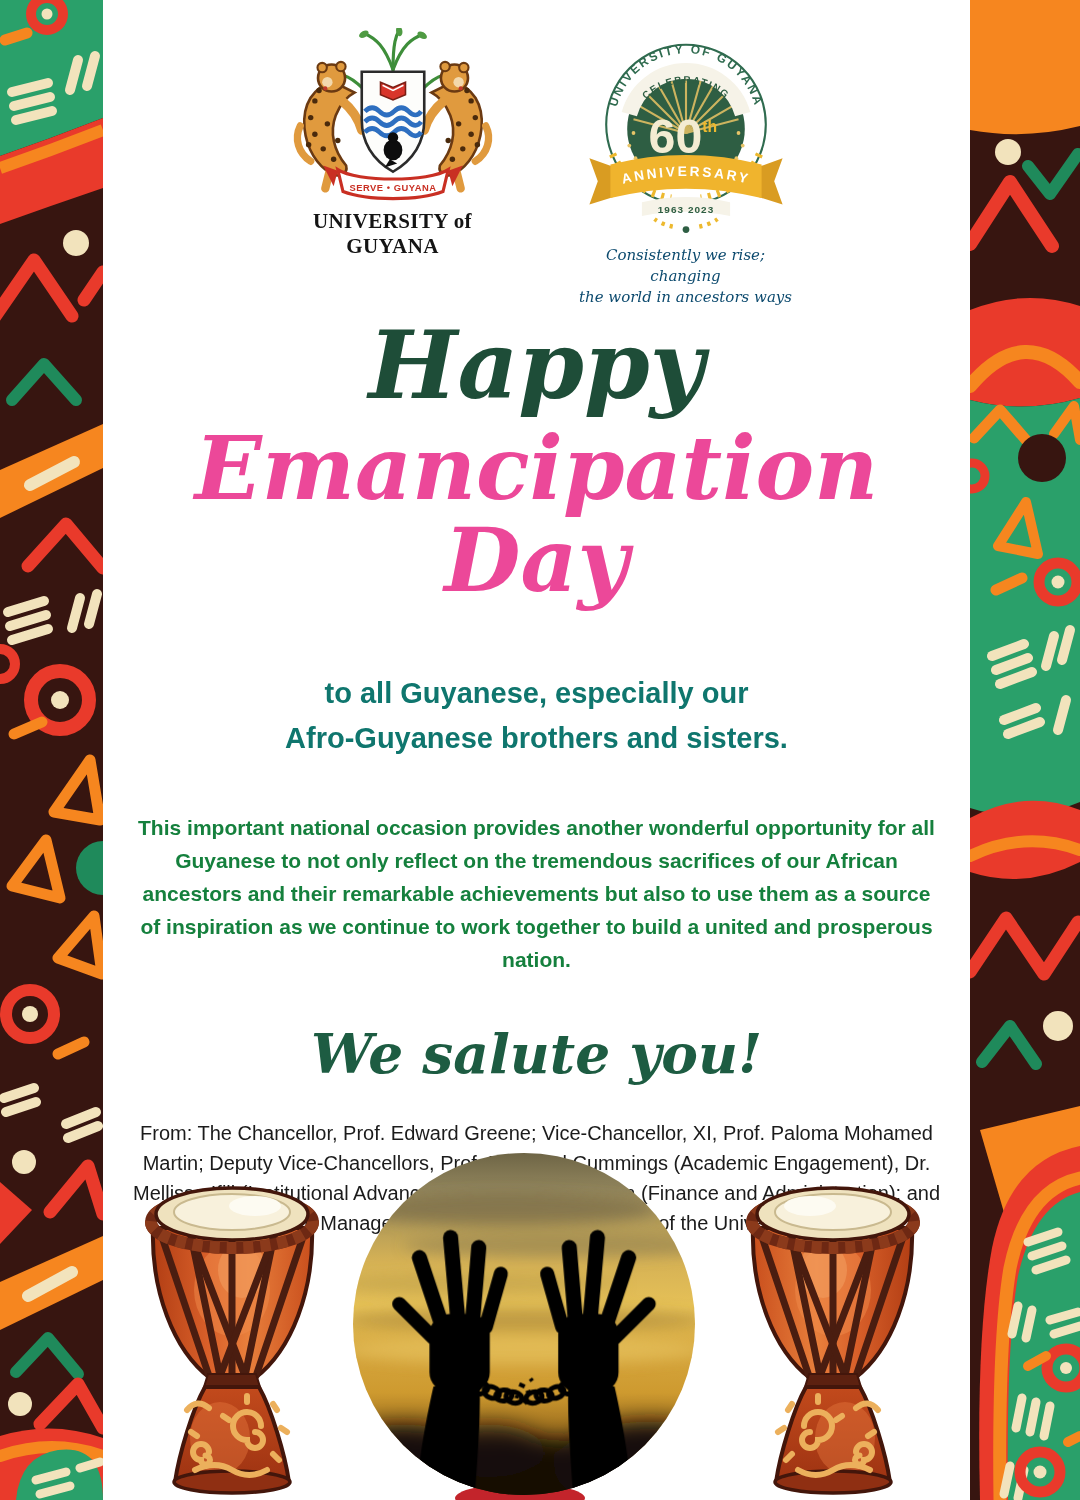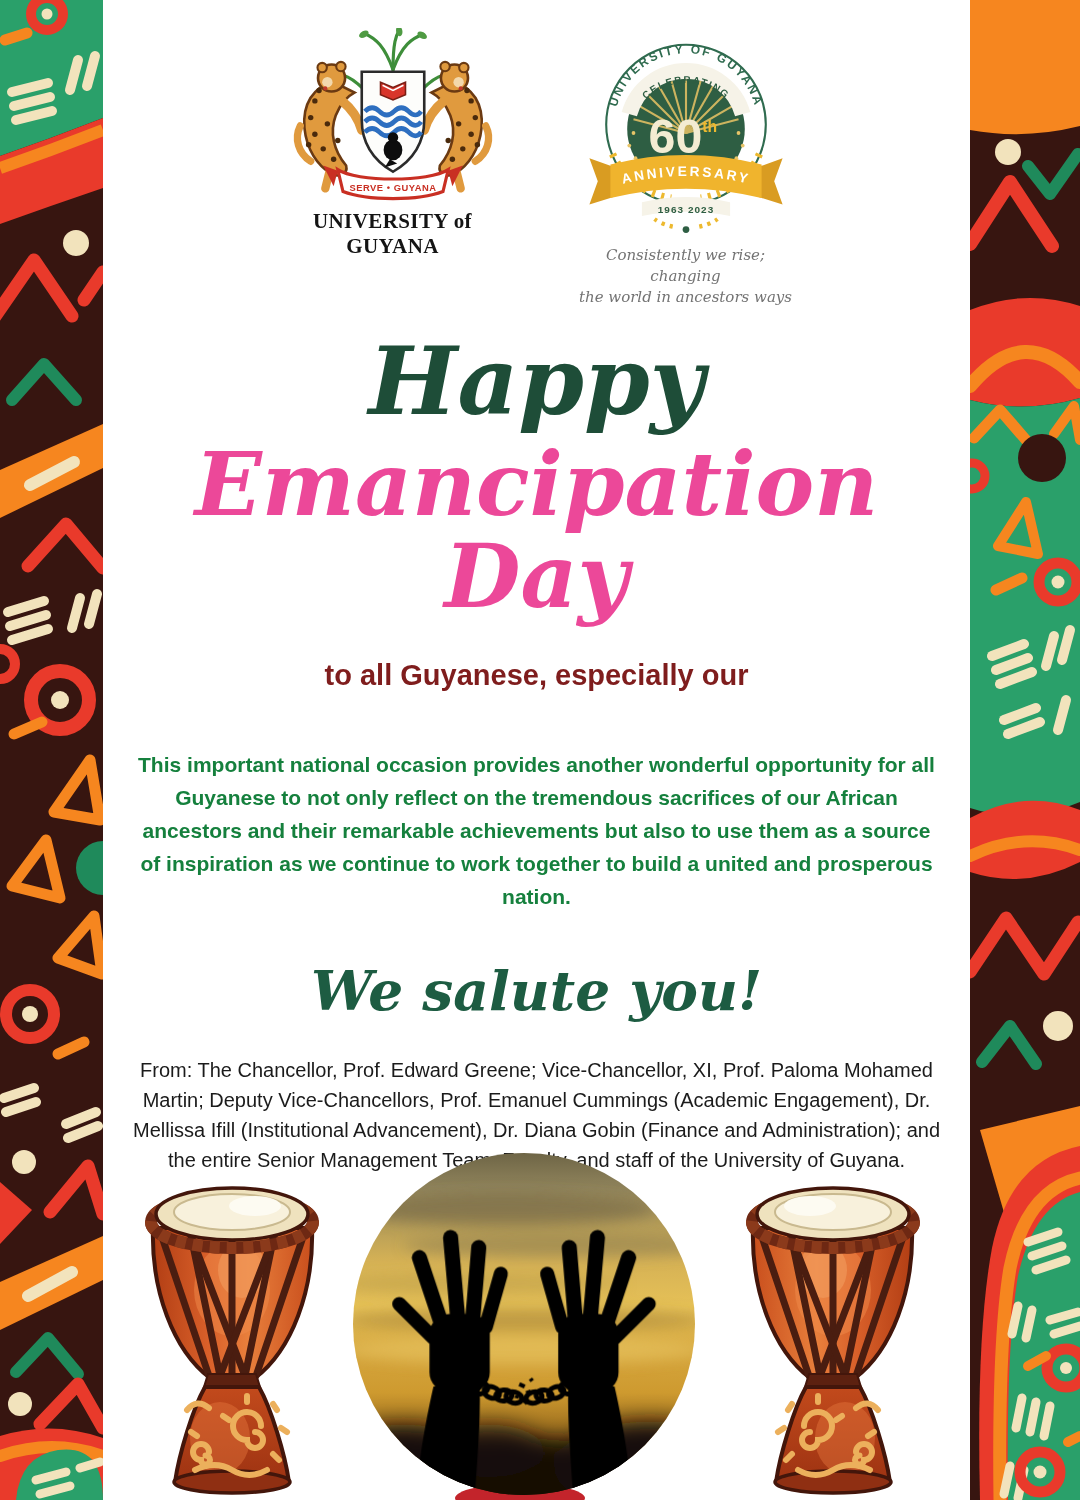--- a/index.html
+++ b/index.html
@@ -8,27 +8,27 @@
   .border-strip{position:absolute;top:0;height:1500px;}
   .border-strip.left{left:0;width:103px;}
   .border-strip.right{left:970px;width:110px;}
   .pattern{width:100%;height:100%;display:block;}
   .content{position:absolute;left:103px;top:0;width:867px;height:1500px;text-align:center;}
   .logos{display:flex;justify-content:center;align-items:flex-start;gap:58px;margin-top:28px;}
   .coat-block{width:240px;}
   .anniv-block{width:230px;}
   .uog-caption{font-family:"Liberation Serif",serif;font-weight:bold;font-size:21px;color:#141414;
                margin-top:2px;letter-spacing:.4px;}
-  .tagline{font-family:"DejaVu Serif",serif;font-style:italic;color:#737373;font-size:15px;
+  .tagline{font-family:"DejaVu Serif",serif;font-style:italic;color:#0c4a6e;font-size:15px;
            line-height:1.4;margin-top:3px;}
   .title-green{font-family:"DejaVu Serif",serif;font-style:italic;font-weight:bold;
-               font-size:94px;color:#1E4D38;line-height:1;margin-top:26px;}
+               font-size:94px;color:#1E4D38;line-height:1;margin-top:10px;}
   .title-yellow{font-family:"DejaVu Serif",serif;font-style:italic;font-weight:bold;
                 font-size:88px;color:#ec4899;line-height:1.05;margin-top:10px;}
-  .subtitle{margin-top:30px;font-size:29px;font-weight:bold;color:#7f1d1d;line-height:1.55;}
+  .subtitle{margin-top:64px;font-size:29px;font-weight:bold;color:#0f766e;line-height:1.55;}
   .bodytext{margin:50px auto 0;font-size:21px;font-weight:bold;color:#15803d;line-height:1.58;width:800px;}
   .salute{font-family:"DejaVu Serif",serif;font-style:italic;font-weight:bold;
           font-size:55px;color:#1D5C42;margin-top:44px;}
   .credits{margin:32px auto 0;font-size:20px;color:#1b1b1b;line-height:1.5;width:815px;}
   .bottom-art{position:absolute;left:0;top:1150px;width:867px;height:350px;}
   .drum{position:absolute;width:195px;height:330px;top:20px;}
   .drum.d-left{left:32px;}
   .drum.d-right{left:632px;transform:scaleX(-1);}
   .photo-underline{position:absolute;left:352px;top:334px;width:130px;height:28px;
                    background:#C3242B;border-radius:50%;}
@@ -321,20 +321,21 @@
           <div>the world  in ancestors ways</div>
         </div>
       </div>
     </div>
 
     <div class="title-green">Happy</div>
     <div class="title-yellow">Emancipation Day</div>
 
     <div class="subtitle">
       <div>to all Guyanese, especially our</div>
+      <div>Afro-Guyanese brothers and sisters.</div>
     </div>
 
     <div class="bodytext">This important national occasion provides another wonderful opportunity for all Guyanese to not only reflect on the tremendous sacrifices of our African ancestors and their remarkable achievements but also to use them as a source of inspiration as we continue to work together to build a united and prosperous nation.</div>
 
     <div class="salute">We salute you!</div>
 
     <div class="credits">From: The Chancellor, Prof. Edward Greene; Vice-Chancellor, XI, Prof. Paloma Mohamed Martin; Deputy Vice-Chancellors, Prof. Emanuel Cummings (Academic Engagement), Dr. Mellissa Ifill (Institutional Advancement), Dr. Diana Gobin (Finance and Administration); and the entire Senior Management Team, Faculty, and staff of the University of Guyana.</div>
 
     <div class="bottom-art">
 

